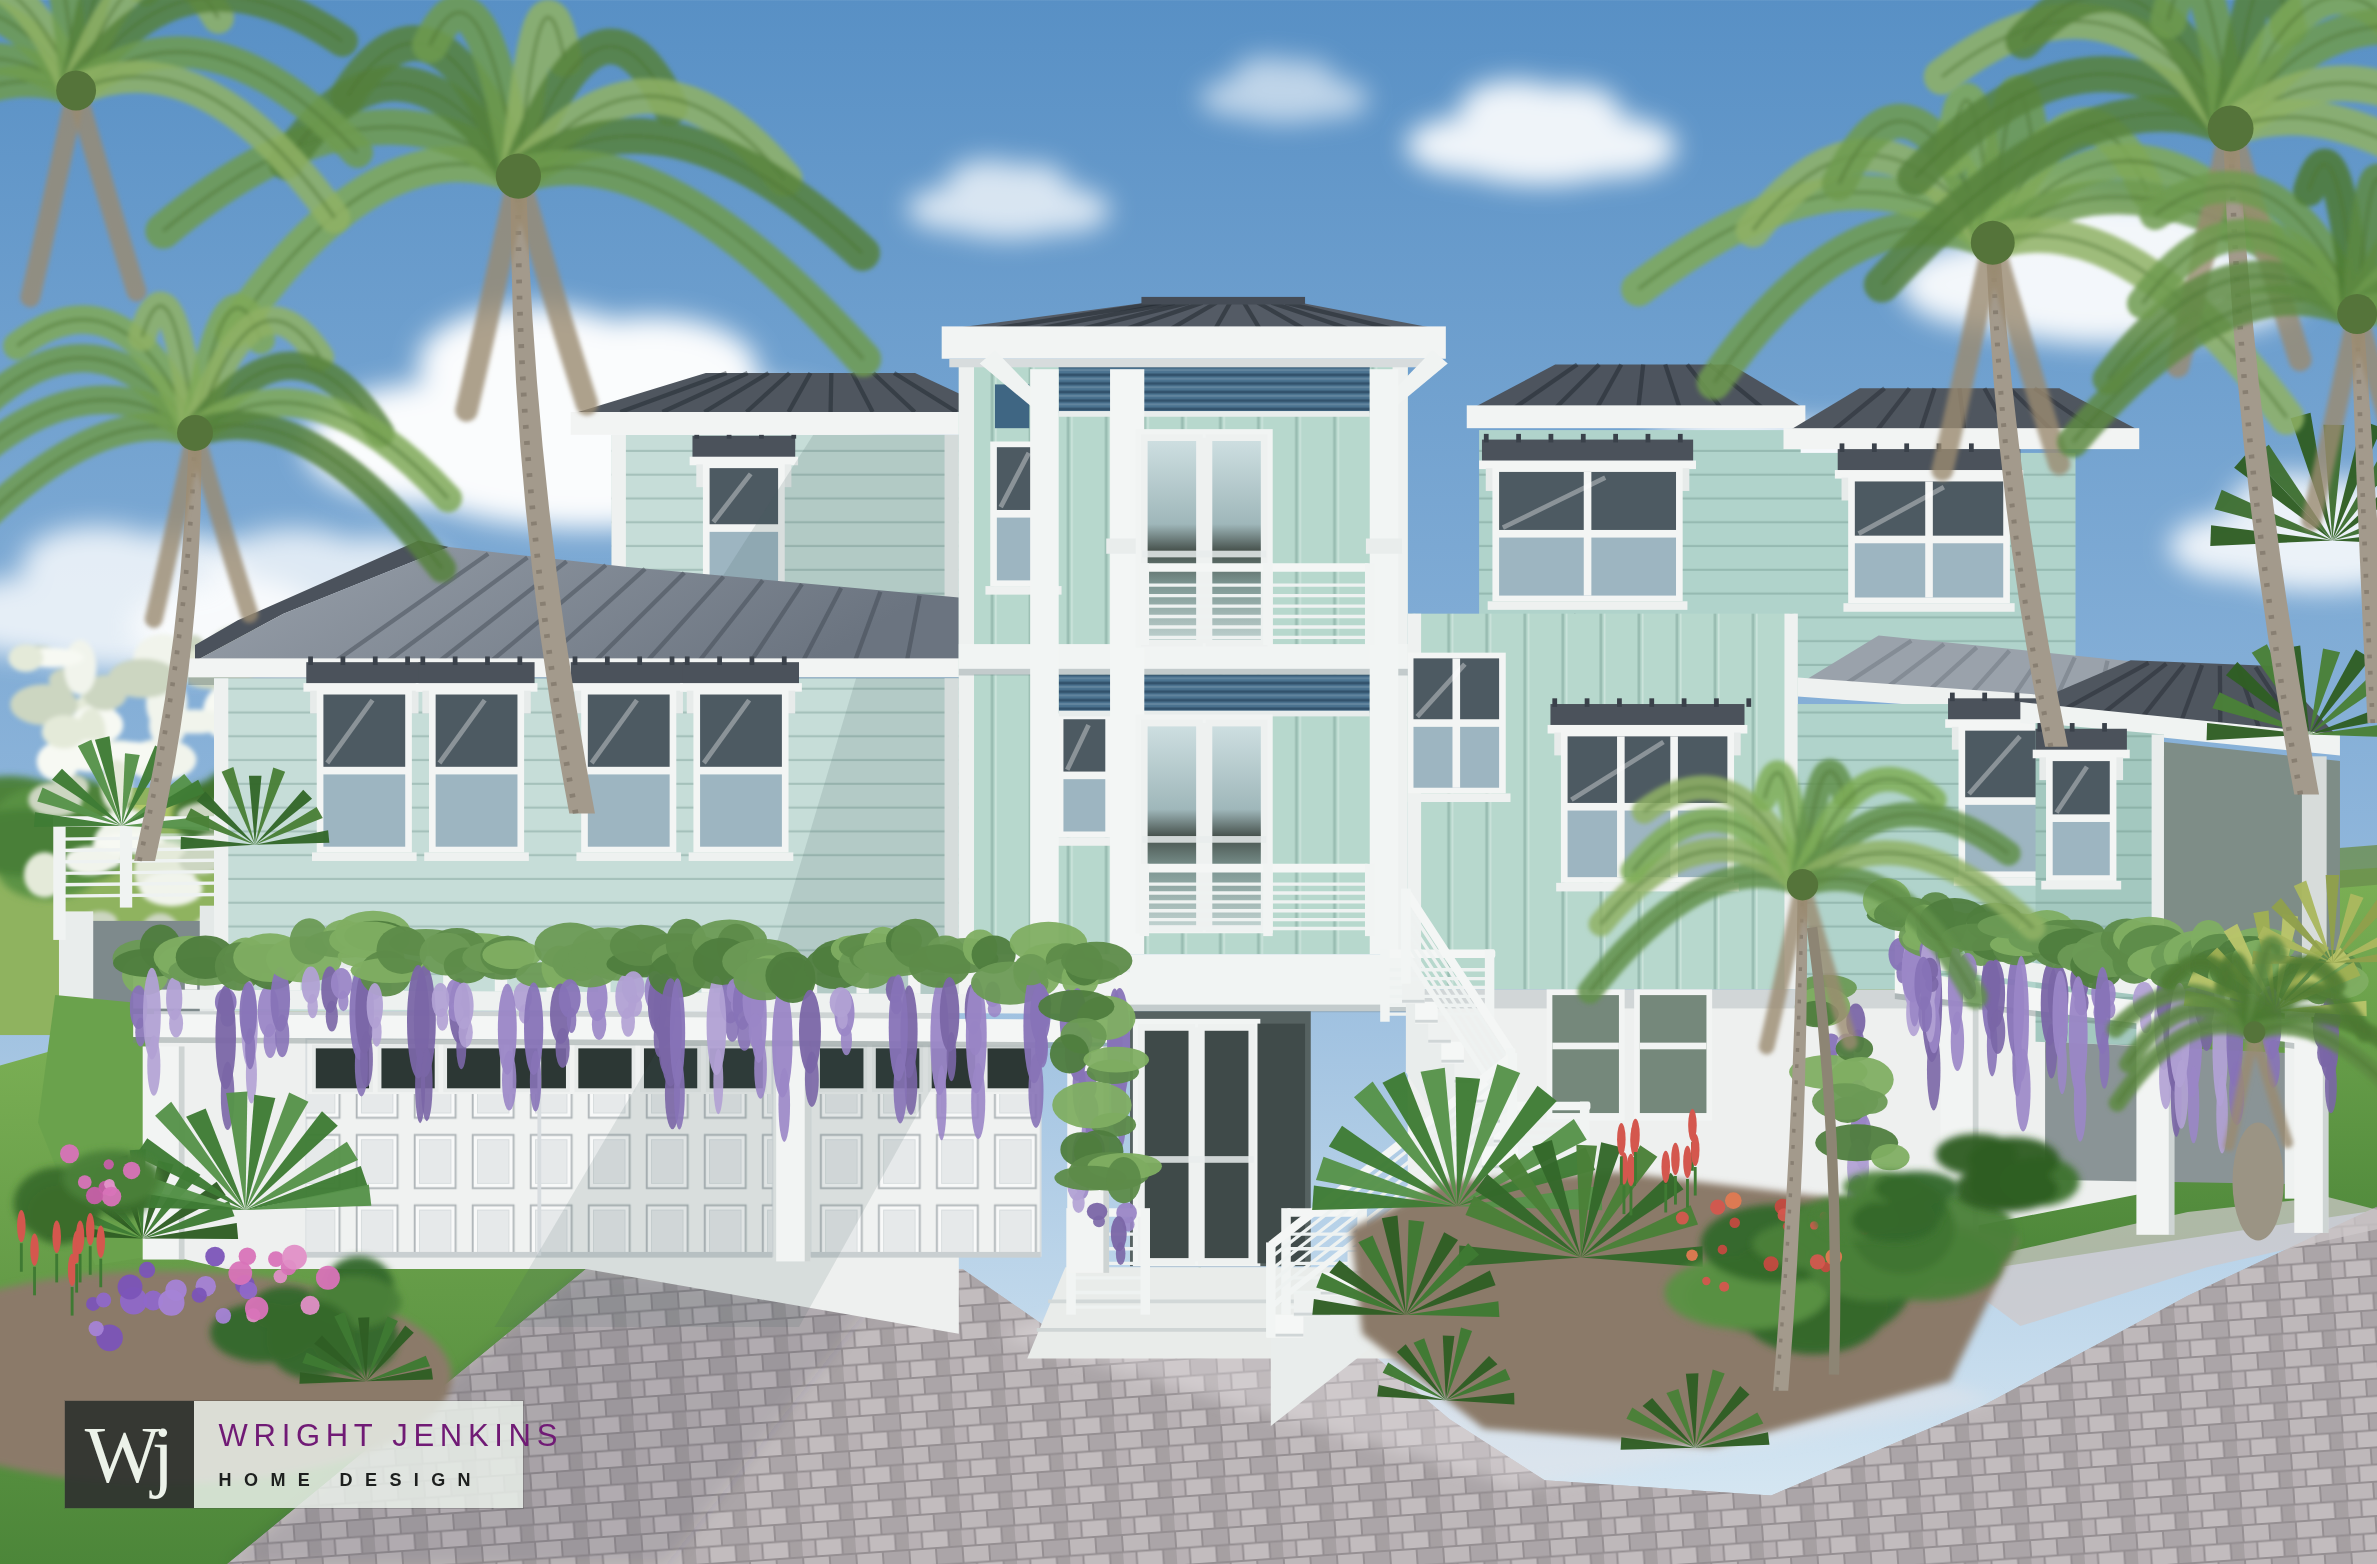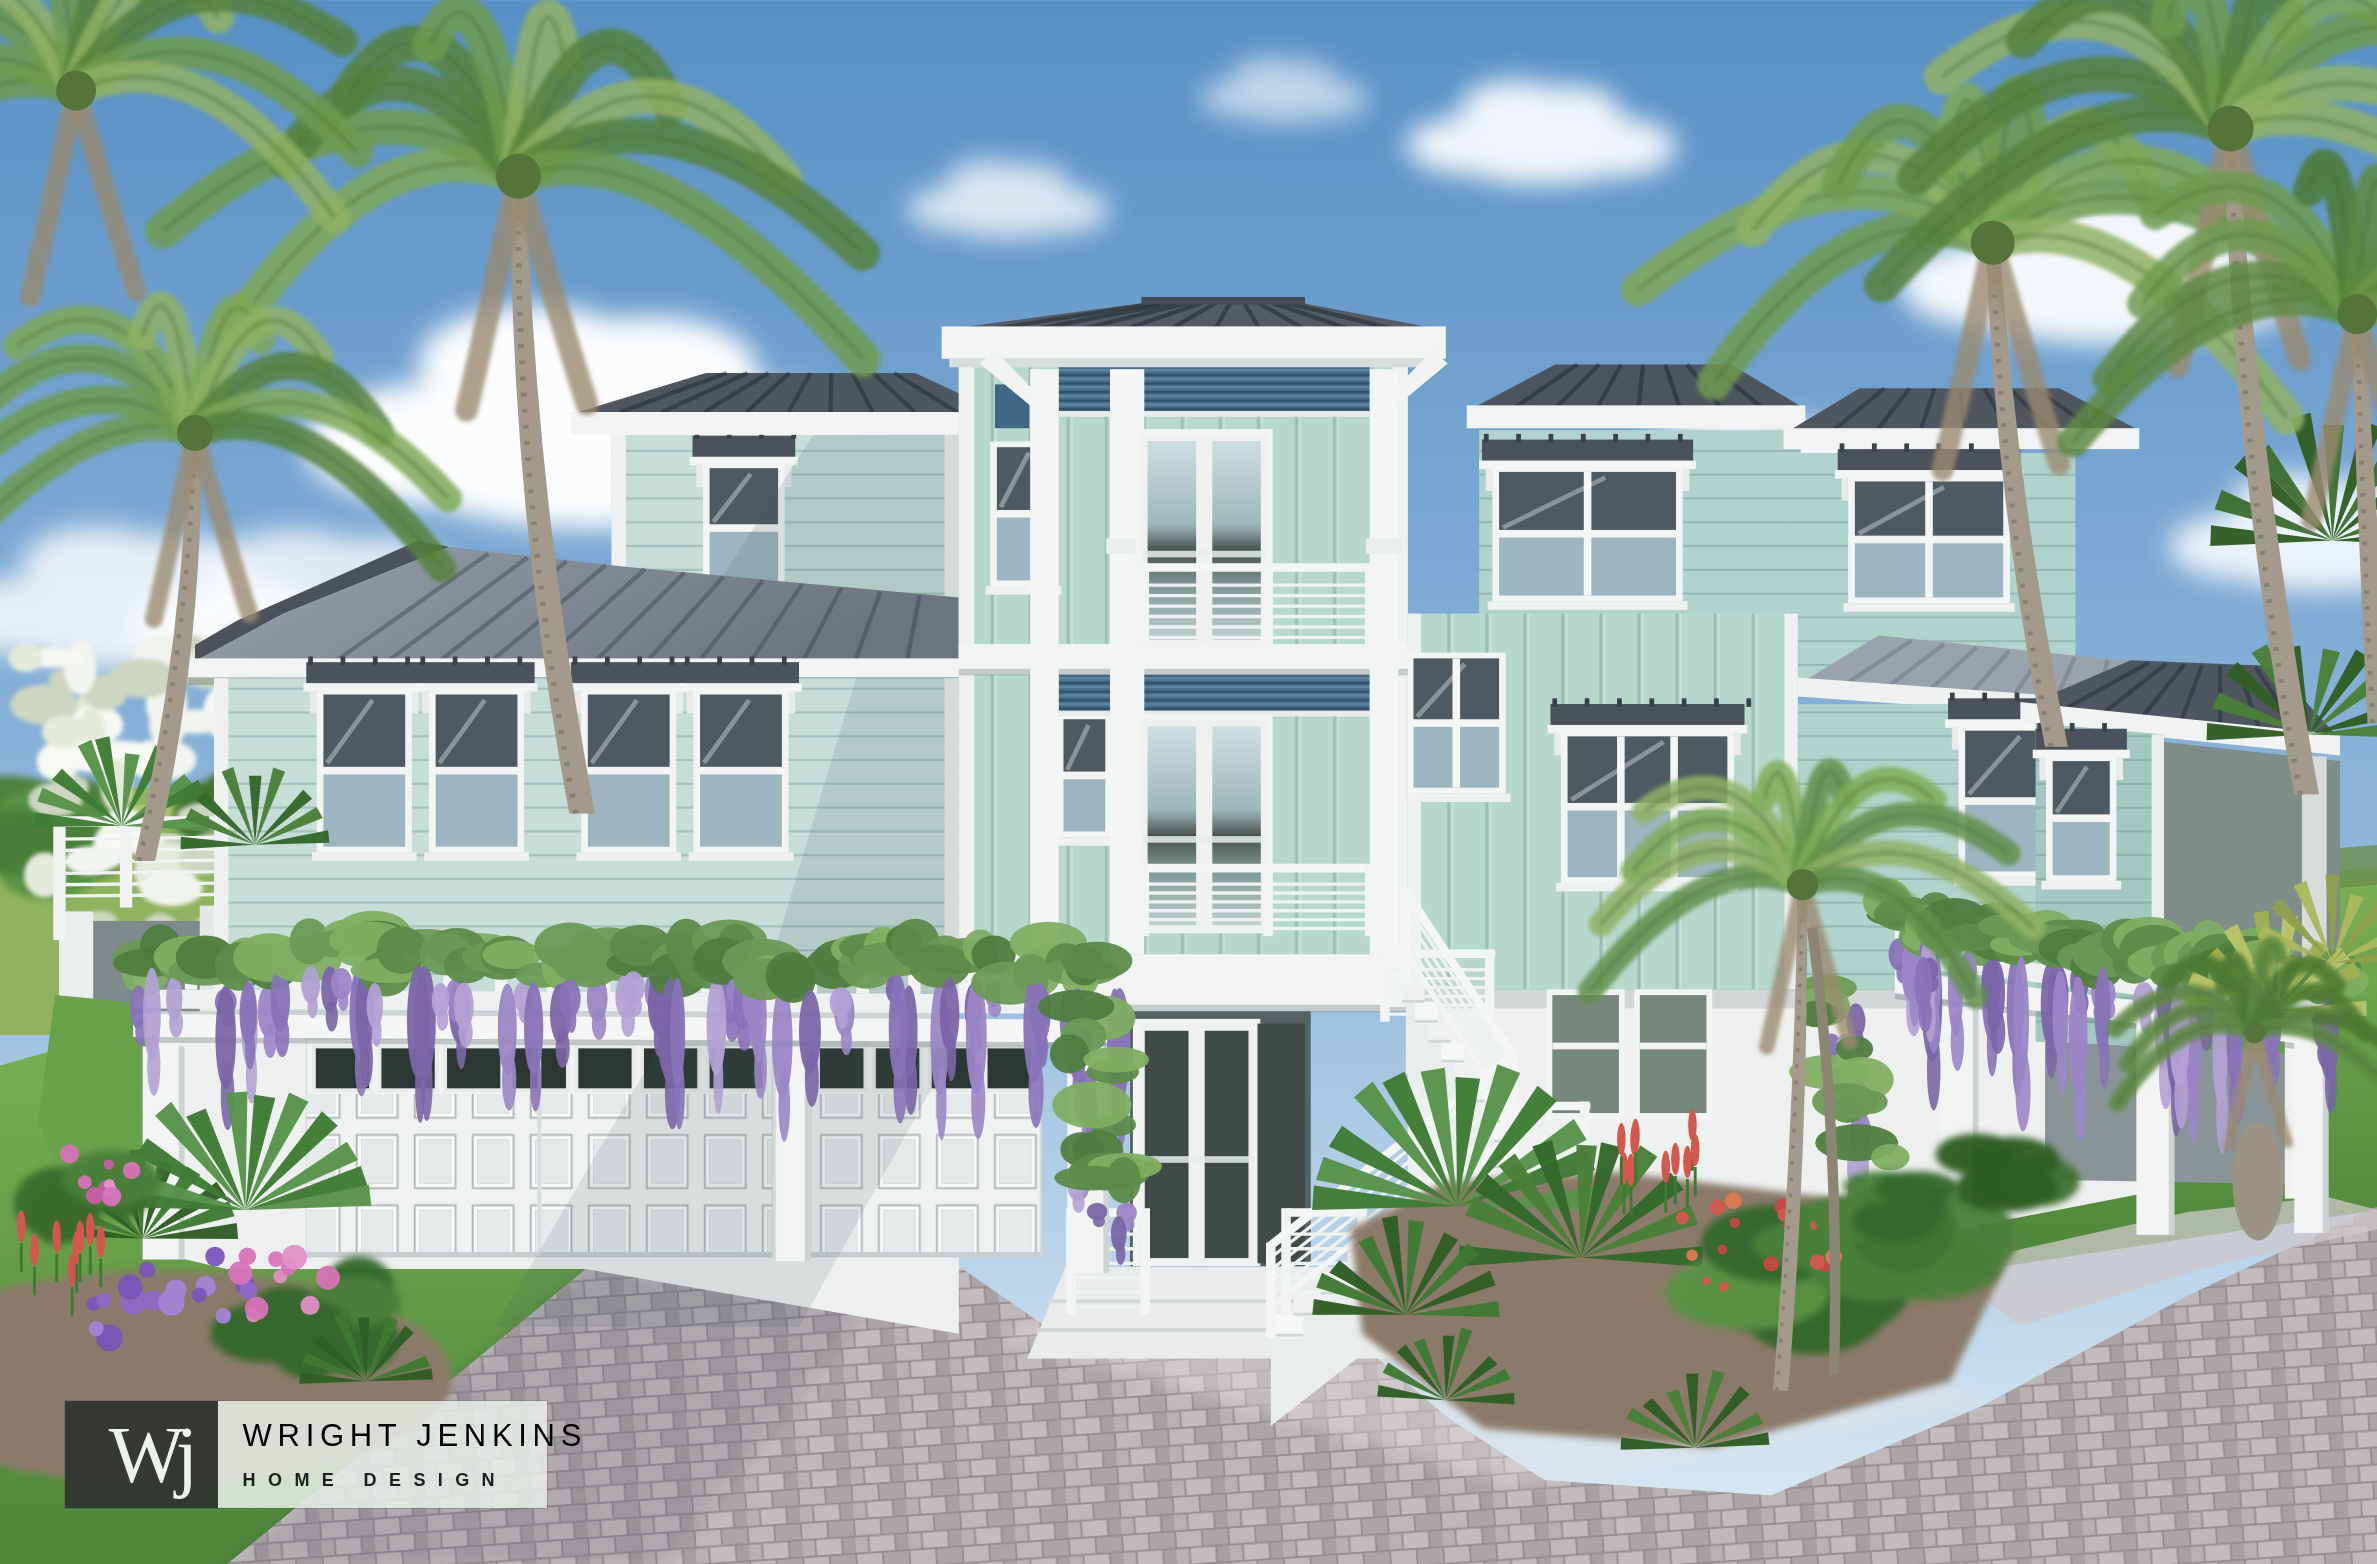--- a/index.html
+++ b/index.html
@@ -5,24 +5,24 @@
   html,body{margin:0;padding:0;background:#222;}
   #stage{position:relative;width:2378px;height:1565px;overflow:hidden;
          font-family:"Liberation Sans",sans-serif;background:#9ec3de;}
   #scene-svg{position:absolute;left:0;top:0;}
   
   .logo{position:absolute;left:65px;top:1401px;display:flex;align-items:stretch;
         height:107px;box-shadow:0 0 0 1px rgba(70,70,70,.25);}
   .logo-mark{width:120px;background:var(--logoDark,rgba(47,51,47,.93));color:#ecf2e9;
              display:flex;align-items:center;justify-content:center;
              font-family:"Liberation Serif",serif;font-size:80px;letter-spacing:-8.6px;
-             padding-right:8.6px;line-height:1;padding-left:24px;}
+             padding-right:8.6px;line-height:1;}
   .logo-text{width:329px;background:var(--logoPanel,rgba(233,239,233,.85));
              display:flex;flex-direction:column;justify-content:center;padding-left:25px;box-sizing:border-box;}
-  .logo-l1{font-size:31px;letter-spacing:5.7px;color:#000000;font-weight:400;white-space:nowrap;}
+  .logo-l1{font-size:31px;letter-spacing:5.7px;color:#701a75;font-weight:400;white-space:nowrap;}
   .logo-l2{font-size:18px;letter-spacing:12.4px;color:#1d1f1e;font-weight:700;margin-top:16px;white-space:nowrap;}
 </style>
 </head>
 <body>
 
 <div id="stage">
   <svg id="scene-svg" width="2378" height="1565" viewBox="0 0 2500 1645">
     <defs>
       <linearGradient id="skyG" x1="0" y1="0" x2="0" y2="1">
         <stop offset="0" stop-color="#5890c5"></stop>

